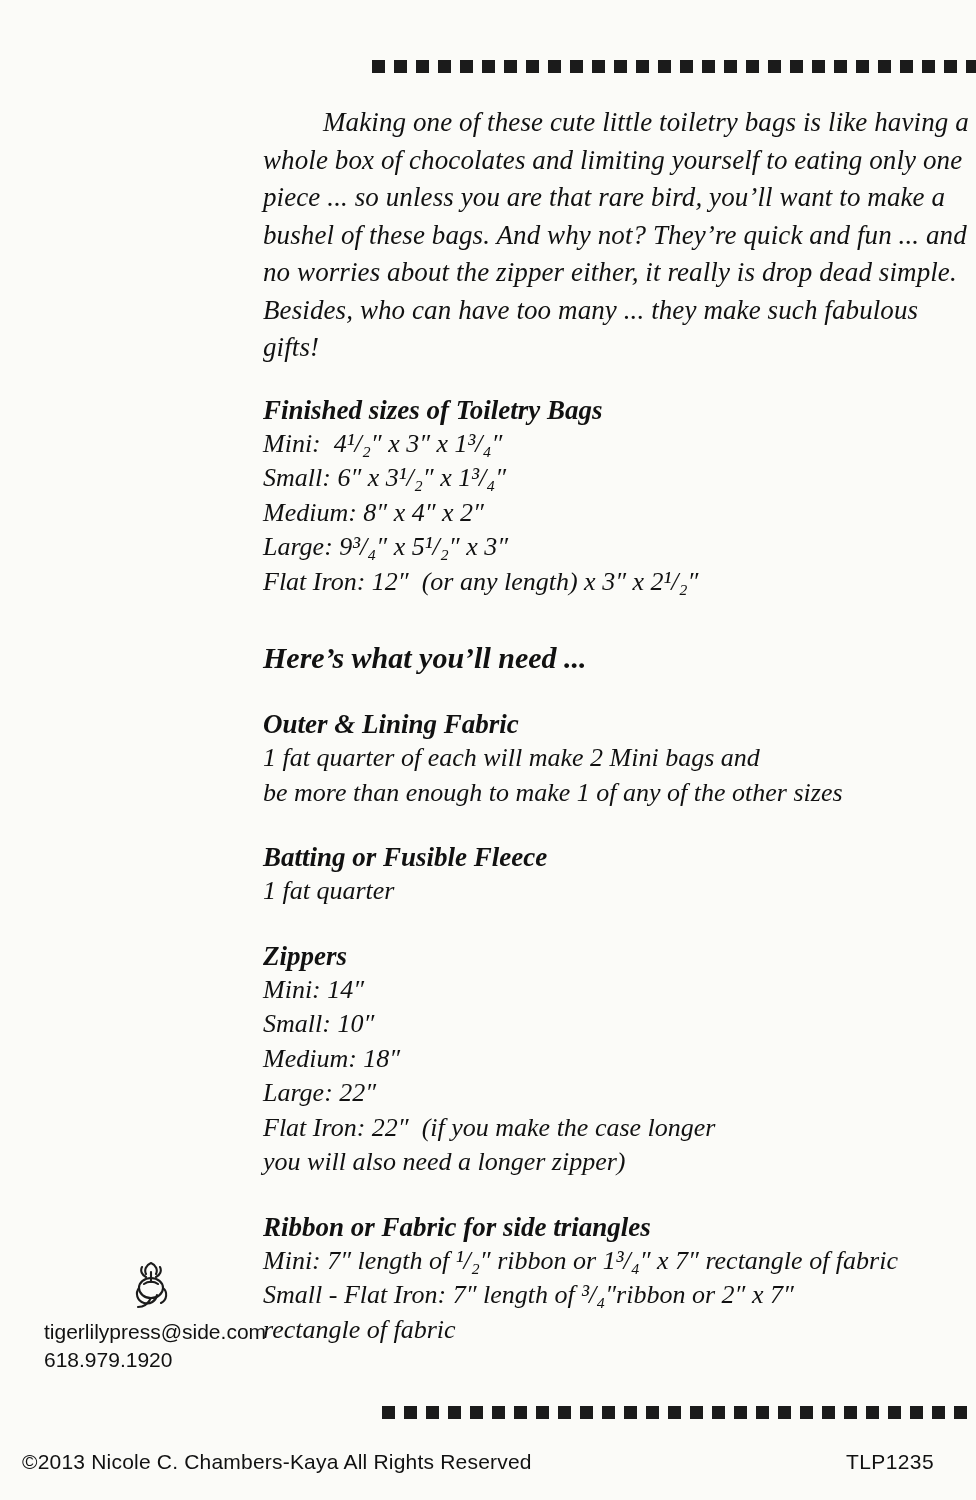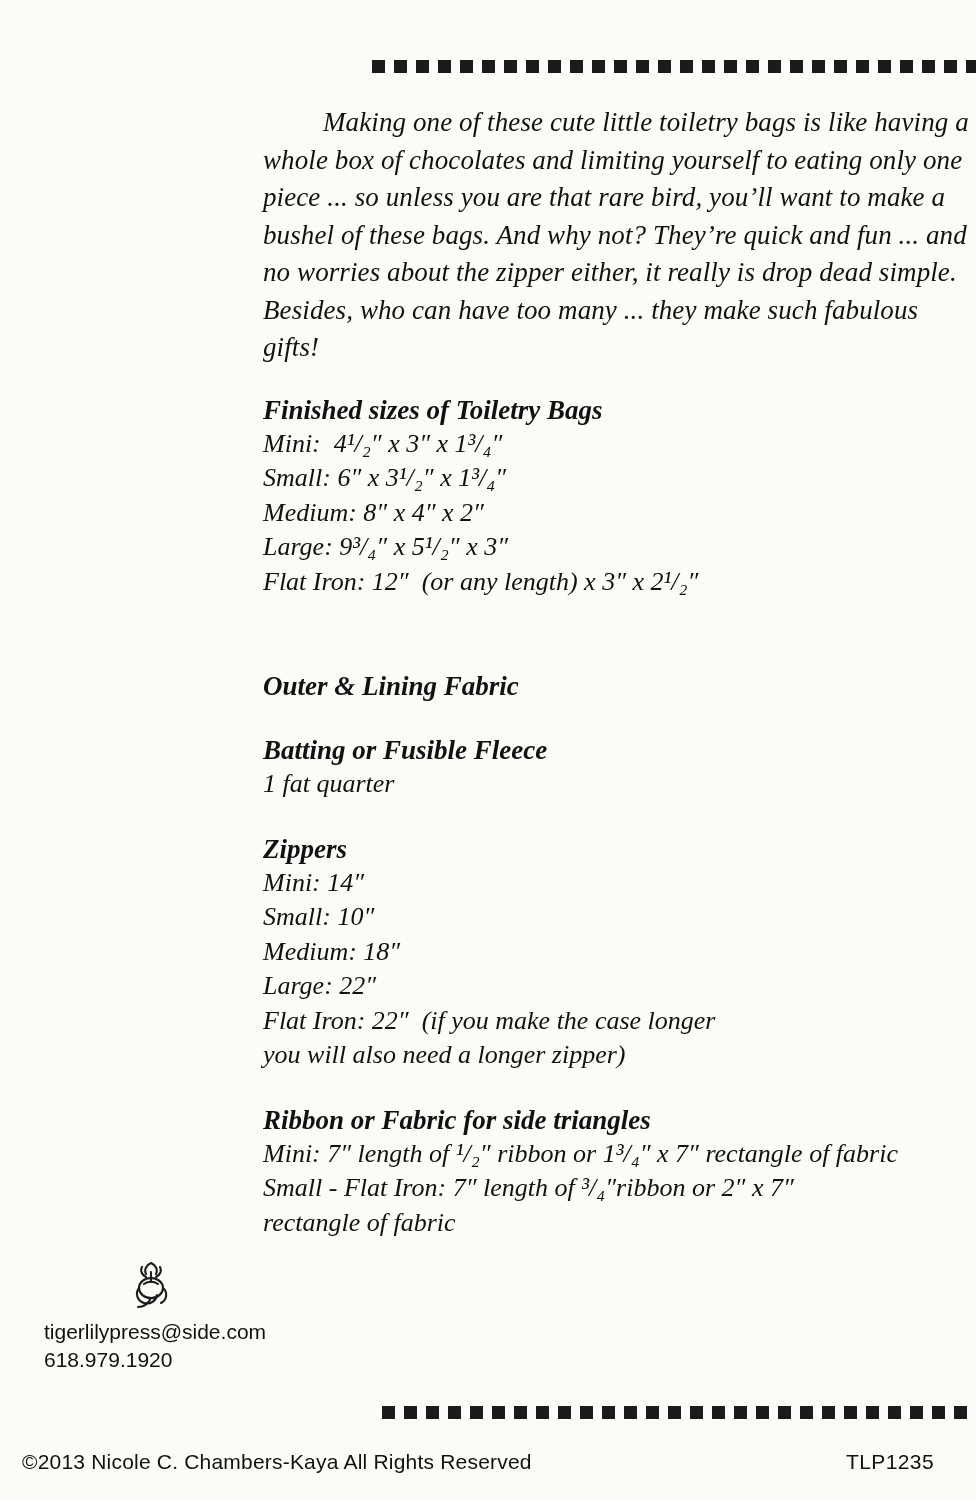--- a/index.html
+++ b/index.html
@@ -184,24 +184,29 @@
     <div class="lines">
       <div>Mini:  4¹/₂″ x 3″ x 1³/₄″</div>
       <div>Small: 6″ x 3¹/₂″ x 1³/₄″</div>
       <div>Medium: 8″ x 4″ x 2″</div>
       <div>Large: 9³/₄″ x 5¹/₂″ x 3″</div>
       <div>Flat Iron: 12″  (or any length) x 3″ x 2¹/₂″</div>
     </div>
 
     <div class="gap-lg"></div>
 
+    <h1 class="big-head">Here’s what you’ll need ...</h1>
 
     <div class="gap-md"></div>
 
     <h2 class="section-head">Outer &amp; Lining Fabric</h2>
+    <div class="lines">
+      <div>1 fat quarter of each will make 2 Mini bags and</div>
+      <div>be more than enough to make 1 of any of the other sizes</div>
+    </div>
 
     <div class="gap-md"></div>
 
     <h2 class="section-head">Batting or Fusible Fleece</h2>
     <div class="lines">
       <div>1 fat quarter</div>
     </div>
 
     <div class="gap-md"></div>
 

